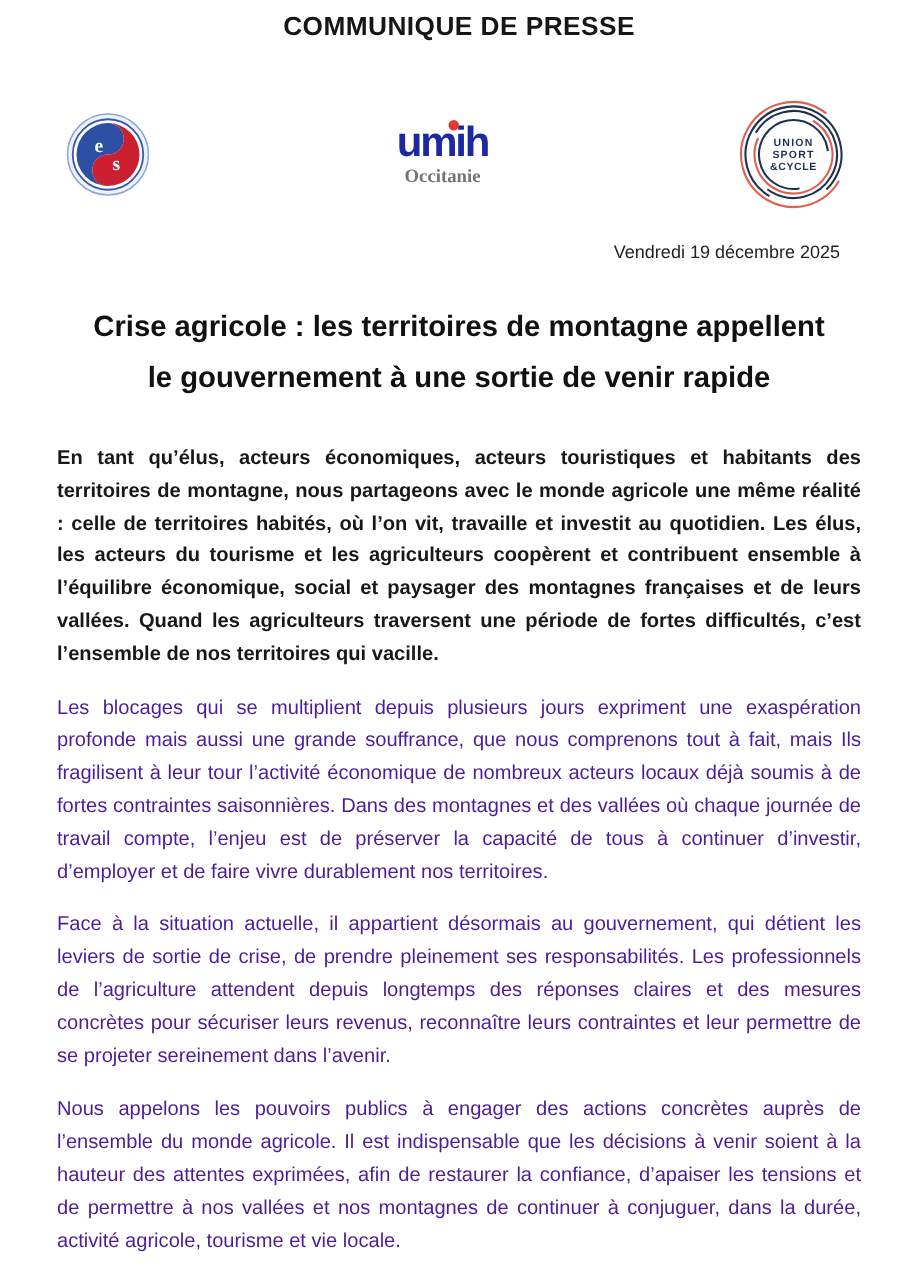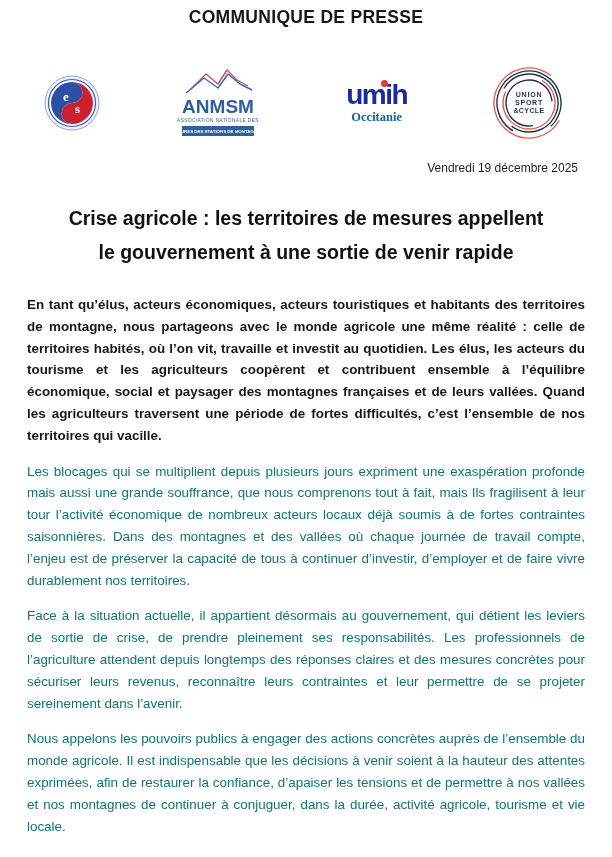--- a/index.html
+++ b/index.html
@@ -25,34 +25,34 @@
   .umih-word{
     font-size:28px;font-weight:800;color:#1b2aa3;letter-spacing:-1.5px;
     line-height:26px;
   }
   .umih-dot{
     position:absolute;width:7px;height:7px;border-radius:50%;
     background:#e23a2e;left:55%;top:-2px;
   }
   .umih-sub{
     font-family:"Liberation Serif","DejaVu Serif",serif;
-    font-size:12.5px;font-weight:600;color:#0369a1;margin-top:2px;
+    font-size:12.5px;font-weight:600;color:#737373;margin-top:2px;
   }
   .date-line{
-    margin-top:15px;padding-right:34px;text-align:right;
+    margin-top:15px;padding-right:52px;text-align:right;
     font-size:12px;color:#1f1f1f;
   }
   .headline{
     margin:26px 30px 0;font-size:19.5px;font-weight:700;line-height:34px;
     text-align:center;color:#111111;
   }
-  .body-text{padding:0 27px;margin-top:25px;}
+  .body-text{padding:0 38px;margin-top:25px;}
   .para{
     font-size:13.4px;line-height:21.8px;text-align:justify;
-    margin:0 0 14px 0;color:#0f766e;
+    margin:0 0 14px 0;color:#4c1d95;
   }
   .para.lead{font-weight:700;color:#181818;}
 </style>
 </head>
 <body>
 
 <div class="page">
 
   <div class="doc-title">COMMUNIQUE DE PRESSE</div>
 
@@ -63,30 +63,20 @@
       <svg width="56" height="56" viewBox="0 0 56 56">
         <circle cx="28" cy="28" r="27" fill="#eef2fb" stroke="#8aa6d6" stroke-width="1"></circle>
         <circle cx="28" cy="28" r="23.5" fill="#ffffff" stroke="#3a57b0" stroke-width="1.2"></circle>
         <path d="M28,7 A21,21 0 1,0 28,49 A10.5,10.5 0 0,1 28,28 A10.5,10.5 0 0,0 28,7 Z" fill="#2c50a5"></path>
         <path d="M28,49 A21,21 0 1,0 28,7 A10.5,10.5 0 0,1 28,28 A10.5,10.5 0 0,0 28,49 Z" fill="#cc2030"></path>
         <text x="19" y="26" font-size="13" font-weight="bold" fill="#ffffff" font-family="Liberation Serif, serif">e</text>
         <text x="31" y="38" font-size="13" font-weight="bold" fill="#ffffff" font-family="Liberation Serif, serif">s</text>
       </svg>
     </div>
 
-    <div class="logo anmsm">
-      <svg width="90" height="80" viewBox="0 0 90 80">
-        <polyline points="18,26 33,11 45,21 54,7 64,17 75,23" fill="none" stroke="#c84f68" stroke-width="1.4" stroke-linejoin="round"></polyline>
-        <polyline points="13,30 31,15 45,25 55,11 67,21 79,27" fill="none" stroke="#3b66b0" stroke-width="1.4" stroke-linejoin="round"></polyline>
-        <text x="45" y="50" font-size="19" font-weight="bold" fill="#2e5fa3" text-anchor="middle" font-family="Liberation Sans, sans-serif">ANMSM</text>
-        <text x="45" y="59" font-size="4.8" fill="#2e5fa3" text-anchor="middle" letter-spacing="0.4" font-family="Liberation Sans, sans-serif">ASSOCIATION NATIONALE DES</text>
-        <rect x="9" y="63" width="72" height="10" fill="#2e5fa3"></rect>
-        <text x="45" y="70" font-size="4.4" font-weight="bold" fill="#ffffff" text-anchor="middle" font-family="Liberation Sans, sans-serif">MAIRES DES STATIONS DE MONTAGNE</text>
-      </svg>
-    </div>
 
 
     <div class="logo umih">
       <div class="umih-word">umih</div>
       <span class="umih-dot"></span>
       <div class="umih-sub">Occitanie</div>
     </div>
 
     <div class="logo usc">
       <svg width="78" height="78" viewBox="0 0 78 78">
@@ -99,21 +89,21 @@
         <text x="39" y="41" font-size="7" font-weight="bold" fill="#1f3150" text-anchor="middle" letter-spacing="0.8" font-family="Liberation Sans, sans-serif">SPORT</text>
         <text x="39" y="49" font-size="7" font-weight="bold" fill="#1f3150" text-anchor="middle" letter-spacing="0.4" font-family="Liberation Sans, sans-serif">&amp;CYCLE</text>
       </svg>
     </div>
 
   </div>
 
   <div class="date-line">Vendredi 19 décembre 2025</div>
 
   <h1 class="headline">
-    <span>Crise agricole : les territoires de mesures appellent</span><br>
+    <span>Crise agricole : les territoires de montagne appellent</span><br>
     <span>le gouvernement à une sortie de venir rapide</span>
   </h1>
 
   <div class="body-text">
     <p class="para lead">En tant qu’élus, acteurs économiques, acteurs touristiques et habitants des territoires de montagne, nous partageons avec le monde agricole une même réalité : celle de territoires habités, où l’on vit, travaille et investit au quotidien. Les élus, les acteurs du tourisme et les agriculteurs coopèrent et contribuent ensemble à l’équilibre économique, social et paysager des montagnes françaises et de leurs vallées. Quand les agriculteurs traversent une période de fortes difficultés, c’est l’ensemble de nos territoires qui vacille.</p>
     <p class="para">Les blocages qui se multiplient depuis plusieurs jours expriment une exaspération profonde mais aussi une grande souffrance, que nous comprenons tout à fait, mais Ils fragilisent à leur tour l’activité économique de nombreux acteurs locaux déjà soumis à de fortes contraintes saisonnières. Dans des montagnes et des vallées où chaque journée de travail compte, l’enjeu est de préserver la capacité de tous à continuer d’investir, d’employer et de faire vivre durablement nos territoires.</p>
     <p class="para">Face à la situation actuelle, il appartient désormais au gouvernement, qui détient les leviers de sortie de crise, de prendre pleinement ses responsabilités. Les professionnels de l’agriculture attendent depuis longtemps des réponses claires et des mesures concrètes pour sécuriser leurs revenus, reconnaître leurs contraintes et leur permettre de se projeter sereinement dans l’avenir.</p>
     <p class="para">Nous appelons les pouvoirs publics à engager des actions concrètes auprès de l’ensemble du monde agricole. Il est indispensable que les décisions à venir soient à la hauteur des attentes exprimées, afin de restaurer la confiance, d’apaiser les tensions et de permettre à nos vallées et nos montagnes de continuer à conjuguer, dans la durée, activité agricole, tourisme et vie locale.</p>
   </div>
 

